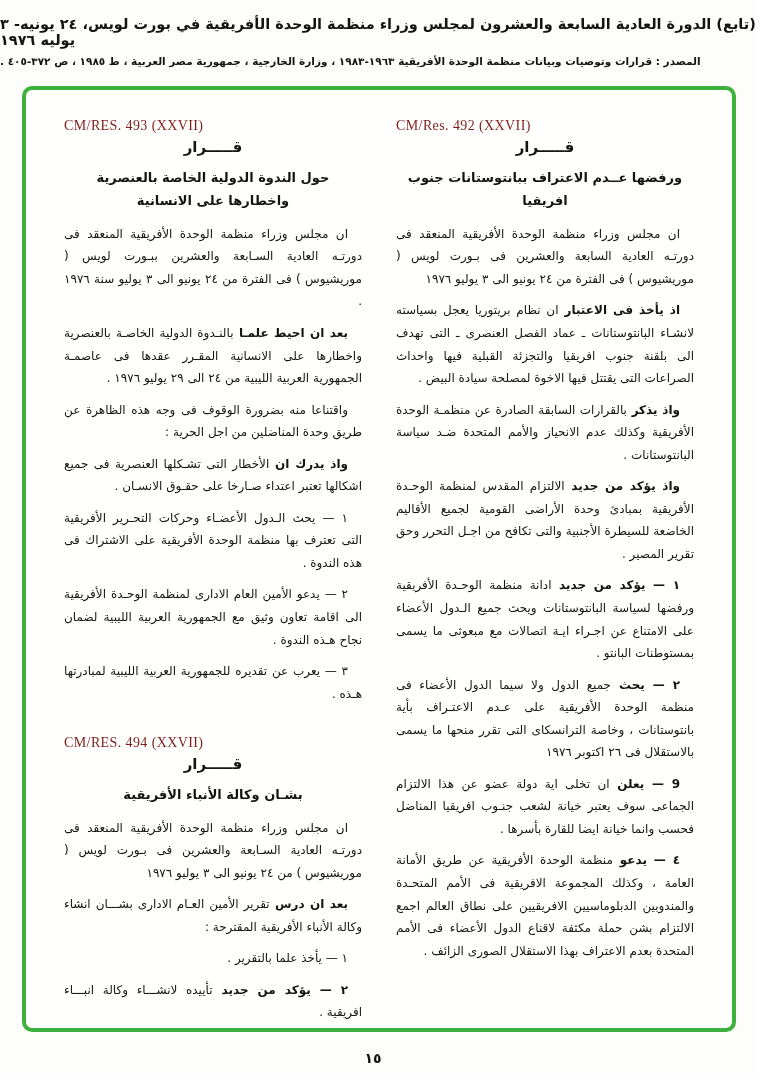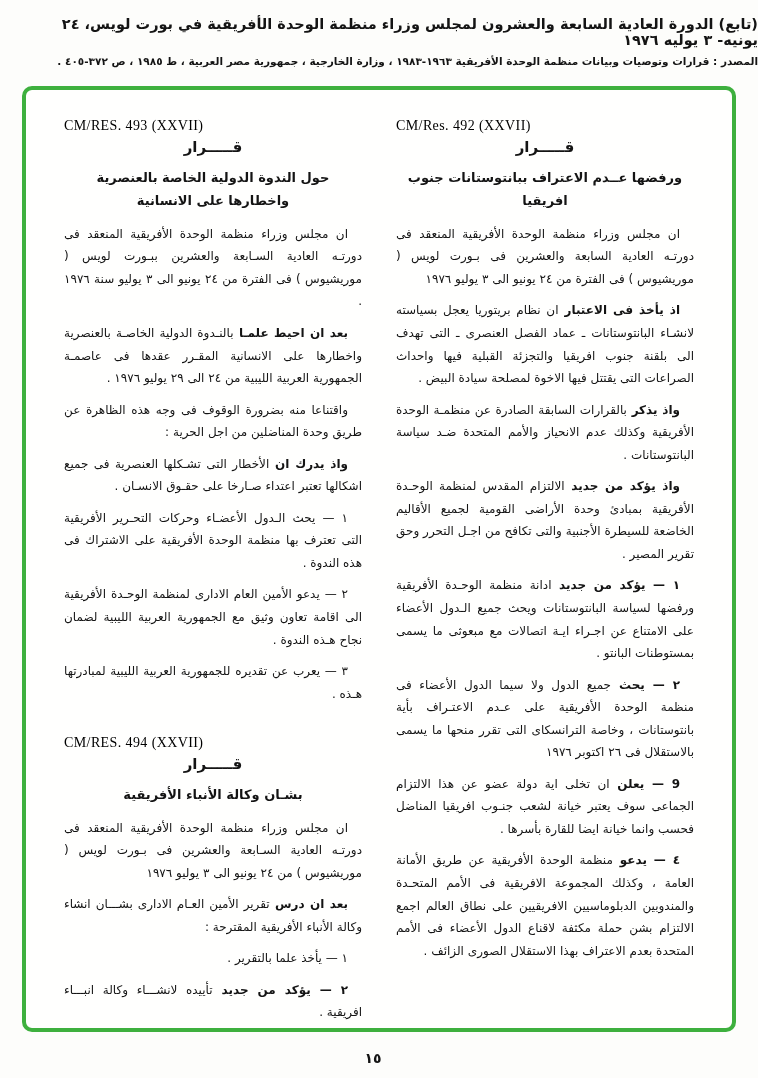--- a/index.html
+++ b/index.html
@@ -6,21 +6,21 @@
   body {
     width: 758px; height: 1078px;
     background: #fdfdfb;
     color: #141414;
     font-family: "DejaVu Sans", sans-serif;
     overflow: hidden;
   }
   .page { position: relative; width: 758px; height: 1078px; }
 
   
-  .doc-header { direction: rtl; text-align: right; padding-top: 16px; padding-left: 24px; }
+  .doc-header { direction: rtl; text-align: left; padding-top: 16px; }
   .doc-header .line1 { font-weight: bold; font-size: 14.5px; letter-spacing: 0.2px; }
   .doc-header .line2 { font-weight: bold; font-size: 10.5px; margin-top: 7px; }
 
   
   .frame {
     position: absolute; left: 22px; top: 86px;
     width: 714px; height: 946px;
     box-sizing: border-box;
     border: 4px solid #3eb03e;
     border-radius: 10px;
@@ -38,21 +38,21 @@
 
   .section + .section { margin-top: 30px; }
 
   .res-ref {
     direction: ltr;
     text-align: left;
     font-family: "Liberation Serif", serif;
     font-size: 14px;
     letter-spacing: 0.4px;
     margin: 6px 0 4px 0;
-    color: #000000;
+    color: #7f1d1d;
   }
   .decree {
     text-align: center;
     font-weight: bold;
     font-size: 15px;
     margin: 0 0 10px 0;
   }
   .subtitle {
     text-align: center;
     font-weight: bold;

